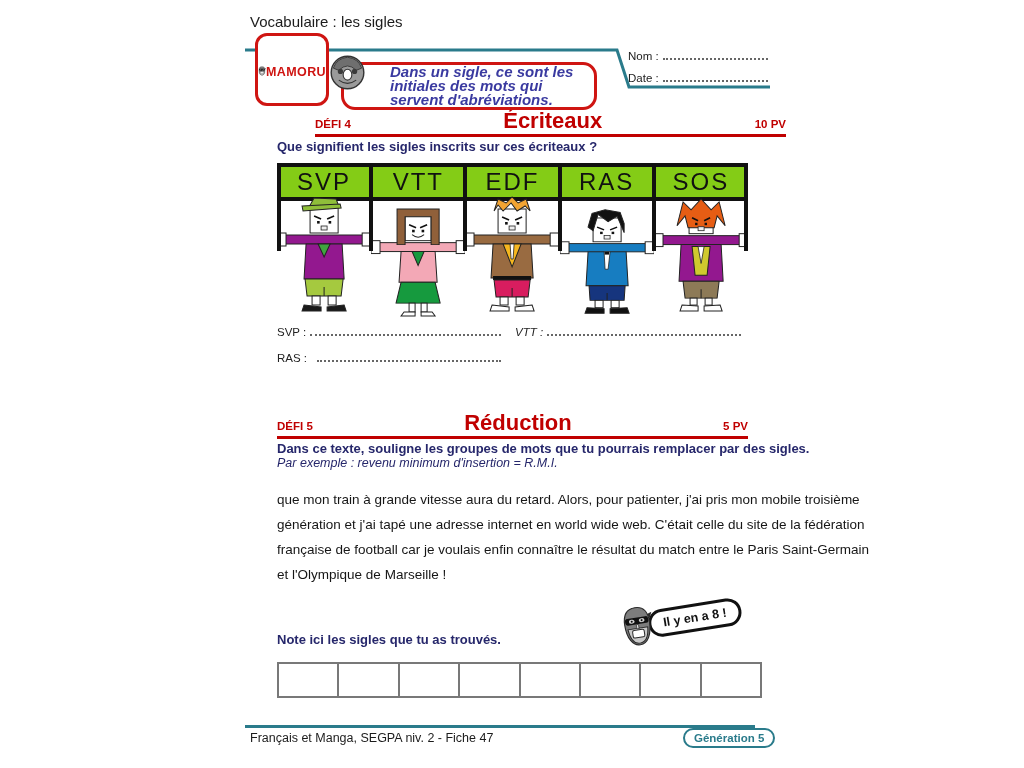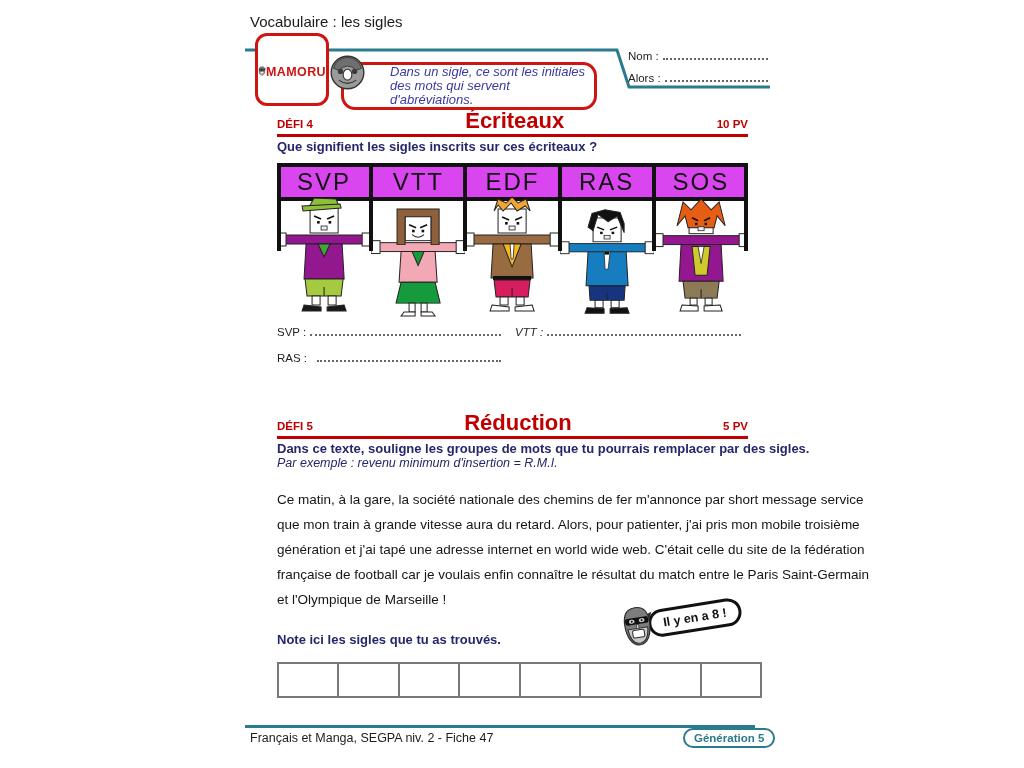--- a/index.html
+++ b/index.html
@@ -13,40 +13,40 @@
   .teal-step{left:240px;top:44px;width:535px;height:50px;}
 
   .mamoru-box{left:255px;top:33px;width:74px;height:73px;border:3px solid var(--red);
               border-radius:12px;background:#fff;z-index:3;display:flex;flex-direction:row;
               align-items:center;justify-content:flex-start;padding-top:3px;box-sizing:border-box;}
   .mamoru-label{font-size:12.5px;font-weight:bold;color:var(--red);letter-spacing:.4px;margin-top:1px;}
 
   .bubble-head{left:329px;top:54px;width:37px;height:37px;z-index:4;}
   .bubble{left:341px;top:62px;width:256px;height:48px;border:3px solid var(--red);border-radius:14px;
           background:#fff;z-index:3;box-sizing:border-box;display:flex;align-items:center;}
-  .bubble-text{font-size:13px;font-style:italic;font-weight:normal;color:var(--bblue);
+  .bubble-text{font-size:15px;font-style:italic;font-weight:bold;color:var(--bblue);
                line-height:14px;padding:0 8px 0 46px;}
 
   .id-row{left:628px;width:140px;height:15px;display:flex;align-items:flex-end;font-size:11.5px;color:#222;}
   .dots{flex:1;border-bottom:2px dotted #666;margin:0 0 2px 4px;}
 
   .defi-head{left:277px;width:471px;display:flex;align-items:flex-end;
              border-bottom:3px solid var(--hred);padding-bottom:2px;box-sizing:border-box;}
   .defi-tag,.defi-pv{font-size:11.5px;font-weight:bold;color:var(--hred);padding-bottom:2px;}
   .defi-title{flex:1;text-align:center;font-size:22px;font-weight:bold;color:var(--hred);line-height:22px;}
 
   .navy-bold{font-size:13px;font-weight:bold;color:var(--navy);}
   .navy-italic{font-size:12.5px;font-style:italic;color:var(--navy);}
 
   
   .scene{left:277px;top:163px;width:471px;height:155px;}
   .rail{position:absolute;left:0;width:100%;height:4px;background:#111;}
   .sign-row{position:absolute;left:0;top:4px;width:100%;height:30px;display:flex;}
   .sign-cell{flex:1;display:flex;align-items:center;justify-content:center;
-             font-size:24px;letter-spacing:2px;color:#111;background:#d946ef;}
+             font-size:24px;letter-spacing:2px;color:#111;background:#84cc16;}
   .post{position:absolute;top:0;width:4px;height:88px;background:#111;z-index:3;}
   .char{position:absolute;z-index:2;}
   .char svg{display:block;width:100%;height:100%;}
 
   .ans-row{height:16px;display:flex;align-items:flex-end;font-size:11.5px;color:#222;}
 
   .para{left:277px;top:487px;width:492px;font-size:13.5px;color:#161616;}
   .para div{line-height:25px;height:25px;white-space:nowrap;}
 
   .badge{left:620px;top:596px;width:132px;height:46px;transform:rotate(-9deg);z-index:2;
@@ -110,25 +110,25 @@
 
   <div class="abs bubble">
     <div class="bubble-text">Dans un sigle, ce sont les initiales des mots qui servent d'abréviations.</div>
   </div>
 
   <div class="abs id-row" style="top:47px;">
     <span>Nom :</span>
     <span class="dots"></span>
   </div>
   <div class="abs id-row" style="top:69px;">
-    <span>Alors :</span>
+    <span>Date :</span>
     <span class="dots"></span>
   </div>
 
-  <div class="abs defi-head" style="top:110px;">
+  <div class="abs defi-head" style="top:110px;margin-left:38px;">
     <span class="defi-tag">DÉFI 4</span>
     <span class="defi-title">Écriteaux</span>
     <span class="defi-pv">10 PV</span>
   </div>
   <div class="abs navy-bold" style="left:277px;top:139px;">Que signifient les sigles inscrits sur ces écriteaux ?</div>
 
   <div class="abs scene">
     <div class="rail" style="top:0;"></div>
     <div class="sign-row">
       <div class="sign-cell">SVP</div>
@@ -279,21 +279,20 @@
 
   <div class="abs defi-head" style="top:412px;">
     <span class="defi-tag">DÉFI 5</span>
     <span class="defi-title">Réduction</span>
     <span class="defi-pv">5 PV</span>
   </div>
   <div class="abs navy-italic" style="left:277px;top:456px;">Par exemple : revenu minimum d'insertion = R.M.I.</div>
   <div class="abs navy-bold" style="left:277px;top:441px;">Dans ce texte, souligne les groupes de mots que tu pourrais remplacer par des sigles.</div>
 
   <div class="abs para">
-    <div>Ce matin, à la gare, la société nationale des chemins de fer m'annonce par short message service</div>
     <div>que mon train à grande vitesse aura du retard. Alors, pour patienter, j'ai pris mon mobile troisième</div>
     <div>génération et j'ai tapé une adresse internet en world wide web. C'était celle du site de la fédération</div>
     <div>française de football car je voulais enfin connaître le résultat du match entre le Paris Saint-Germain</div>
     <div>et l'Olympique de Marseille !</div>
   </div>
 
   <div class="abs badge">
     <svg class="badge-head" viewBox="0 0 40 48">
         <use href="#mhead"></use>
       </svg>

